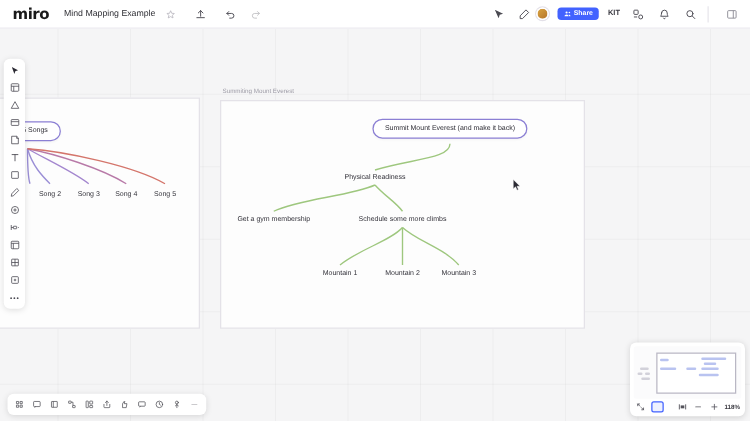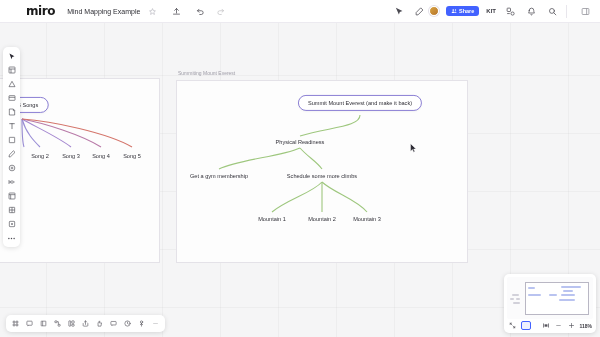--- a/index.html
+++ b/index.html
@@ -8,21 +8,21 @@
     font-family: "Liberation Sans", sans-serif;
     background:#f7f7f8;
     position:relative;
     -webkit-font-smoothing:antialiased;
   }
 
   
   #topbar{
     position:absolute; left:0; top:0; width:600px; height:23px;
     background:#ffffff; display:flex; align-items:center;
-    border-bottom:1px solid #eceaf0; z-index:40;padding-left:16px;
+    border-bottom:1px solid #eceaf0; z-index:40;
   }
   .logo{
     font-family:"DejaVu Sans", sans-serif;
     font-size:12px; font-weight:700; color:#1a1a1a;
     letter-spacing:-0.4px; margin-left:10px; line-height:1;
   }
   .board-title{
     font-size:7px; color:#2e2e34; margin-left:12px; white-space:nowrap;
   }
   .tb-ico{

